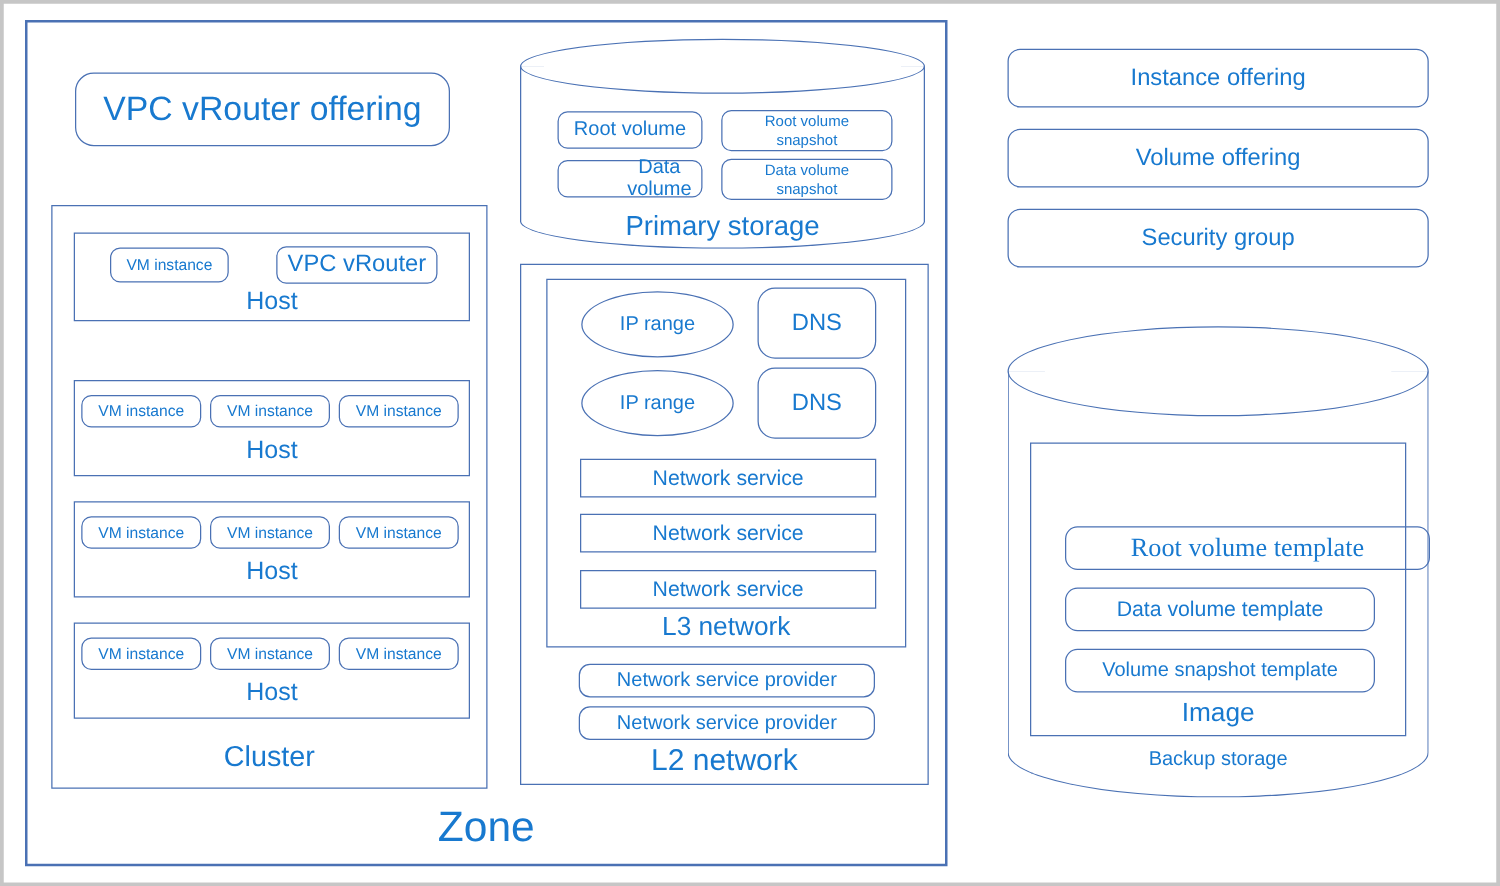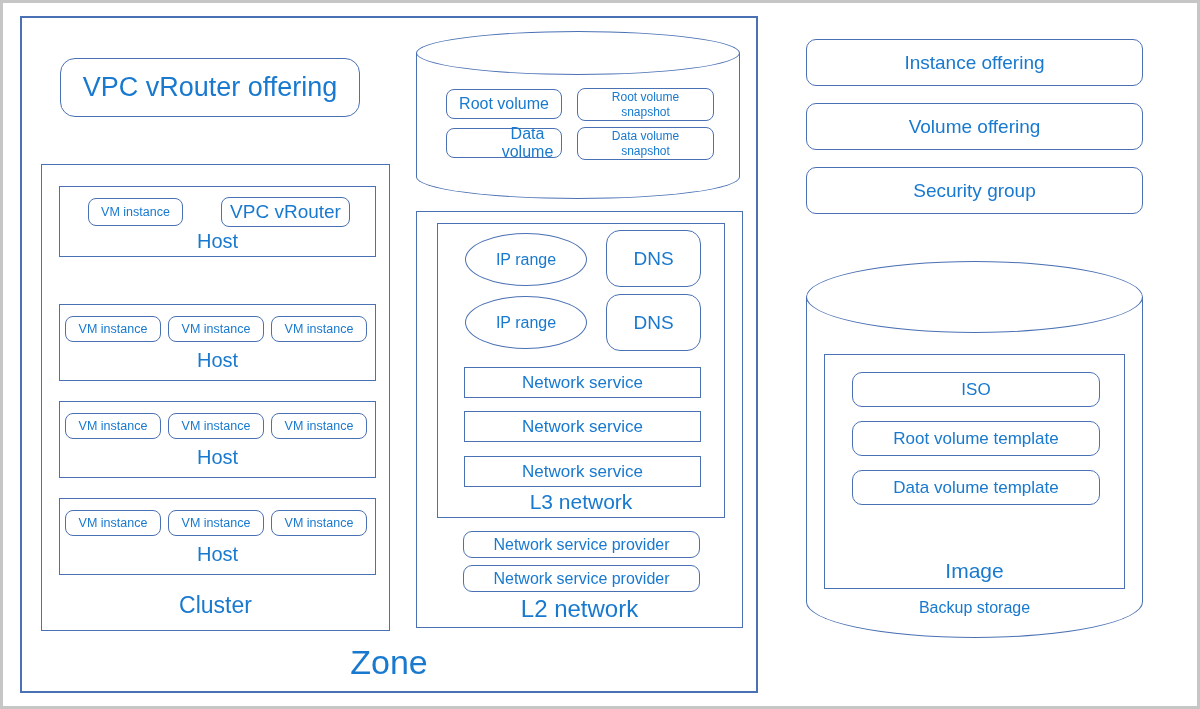--- a/index.html
+++ b/index.html
@@ -72,20 +72,21 @@
     <div class="lbl" style="top:427px; font-size:23px;">Cluster</div>
   </div>
 
   <div class="abs" style="left:413px; top:28px; width:324px; height:168px;">
     <div class="cyl-body" style="top:22px; border-radius:0 0 50% 50% / 0 0 22px 22px;"></div>
     <div class="cyl-top" style="height:44px;"></div>
     <div class="abs box flex txt" style="left:30px; top:58px; width:116px; height:30px; border-radius:8px; font-size:16px;">Root volume</div>
     <div class="abs box flex txt" style="left:161px; top:57px; width:137px; height:33px; border-radius:8px; font-size:12px; line-height:1.2; padding:0 24px;">Root volume snapshot</div>
     <div class="abs box flex txt" style="left:30px; top:97px; width:116px; height:30px; border-radius:8px; font-size:16px;padding-left:47px;">Data volume</div>
     <div class="abs box flex txt" style="left:161px; top:96px; width:137px; height:33px; border-radius:8px; font-size:12px; line-height:1.2; padding:0 24px;">Data volume snapshot</div>
+    <div class="lbl" style="top:137px; font-size:22px;">Primary storage</div>
   </div>
 
   <div class="abs box" style="left:413px; top:208px; width:327px; height:417px;">
 
     <div class="abs box" style="left:20px; top:11px; width:288px; height:295px;">
       <div class="abs box ellipse flex txt" style="left:27px; top:9px; width:122px; height:53px; font-size:16px;">IP range</div>
       <div class="abs box flex txt" style="left:168px; top:6px; width:95px; height:57px; border-radius:14px; font-size:19px;">DNS</div>
       <div class="abs box ellipse flex txt" style="left:27px; top:72px; width:122px; height:53px; font-size:16px;">IP range</div>
       <div class="abs box flex txt" style="left:168px; top:70px; width:95px; height:57px; border-radius:14px; font-size:19px;">DNS</div>
       <div class="abs box flex txt" style="left:26px; top:143px; width:237px; height:31px; font-size:17px;">Network service</div>
@@ -101,22 +102,22 @@
 
   <div class="abs box flex txt" style="left:803px; top:36px; width:337px; height:47px; border-radius:10px; font-size:19px;">Instance offering</div>
   <div class="abs box flex txt" style="left:803px; top:100px; width:337px; height:47px; border-radius:10px; font-size:19px;">Volume offering</div>
   <div class="abs box flex txt" style="left:803px; top:164px; width:337px; height:47px; border-radius:10px; font-size:19px;">Security group</div>
 
   <div class="abs" style="left:803px; top:258px; width:337px; height:377px;">
     <div class="cyl-body" style="top:36px; border-radius:0 0 50% 50% / 0 0 36px 36px;"></div>
     <div class="cyl-top" style="height:72px;"></div>
 
     <div class="abs box" style="left:18px; top:93px; width:301px; height:235px;">
-      <div class="abs box flex txt" style="left:27px; top:17px; width:248px; height:35px; border-radius:10px; font-size:17px;">ISO</div>
-      <div class="abs box flex txt" style="left:27px; top:66px; width:248px; height:35px; border-radius:10px; font-size:17px;">Root volume template</div>
+      <div class="abs box flex txt" style="left:27px; top:66px; width:292px; height:35px; border-radius:10px; font-size:21px;font-family:Liberation Serif, serif;">Root volume template</div>
       <div class="abs box flex txt" style="left:27px; top:115px; width:248px; height:35px; border-radius:10px; font-size:17px;">Data volume template</div>
+      <div class="abs box flex txt" style="left:27px; top:164px; width:248px; height:35px; border-radius:10px; font-size:16px;">Volume snapshot template</div>
       <div class="lbl" style="top:204px; font-size:21px;">Image</div>
     </div>
 
     <div class="lbl" style="top:338px; font-size:16px;">Backup storage</div>
   </div>
 
 </div>
 
 </body></html>

